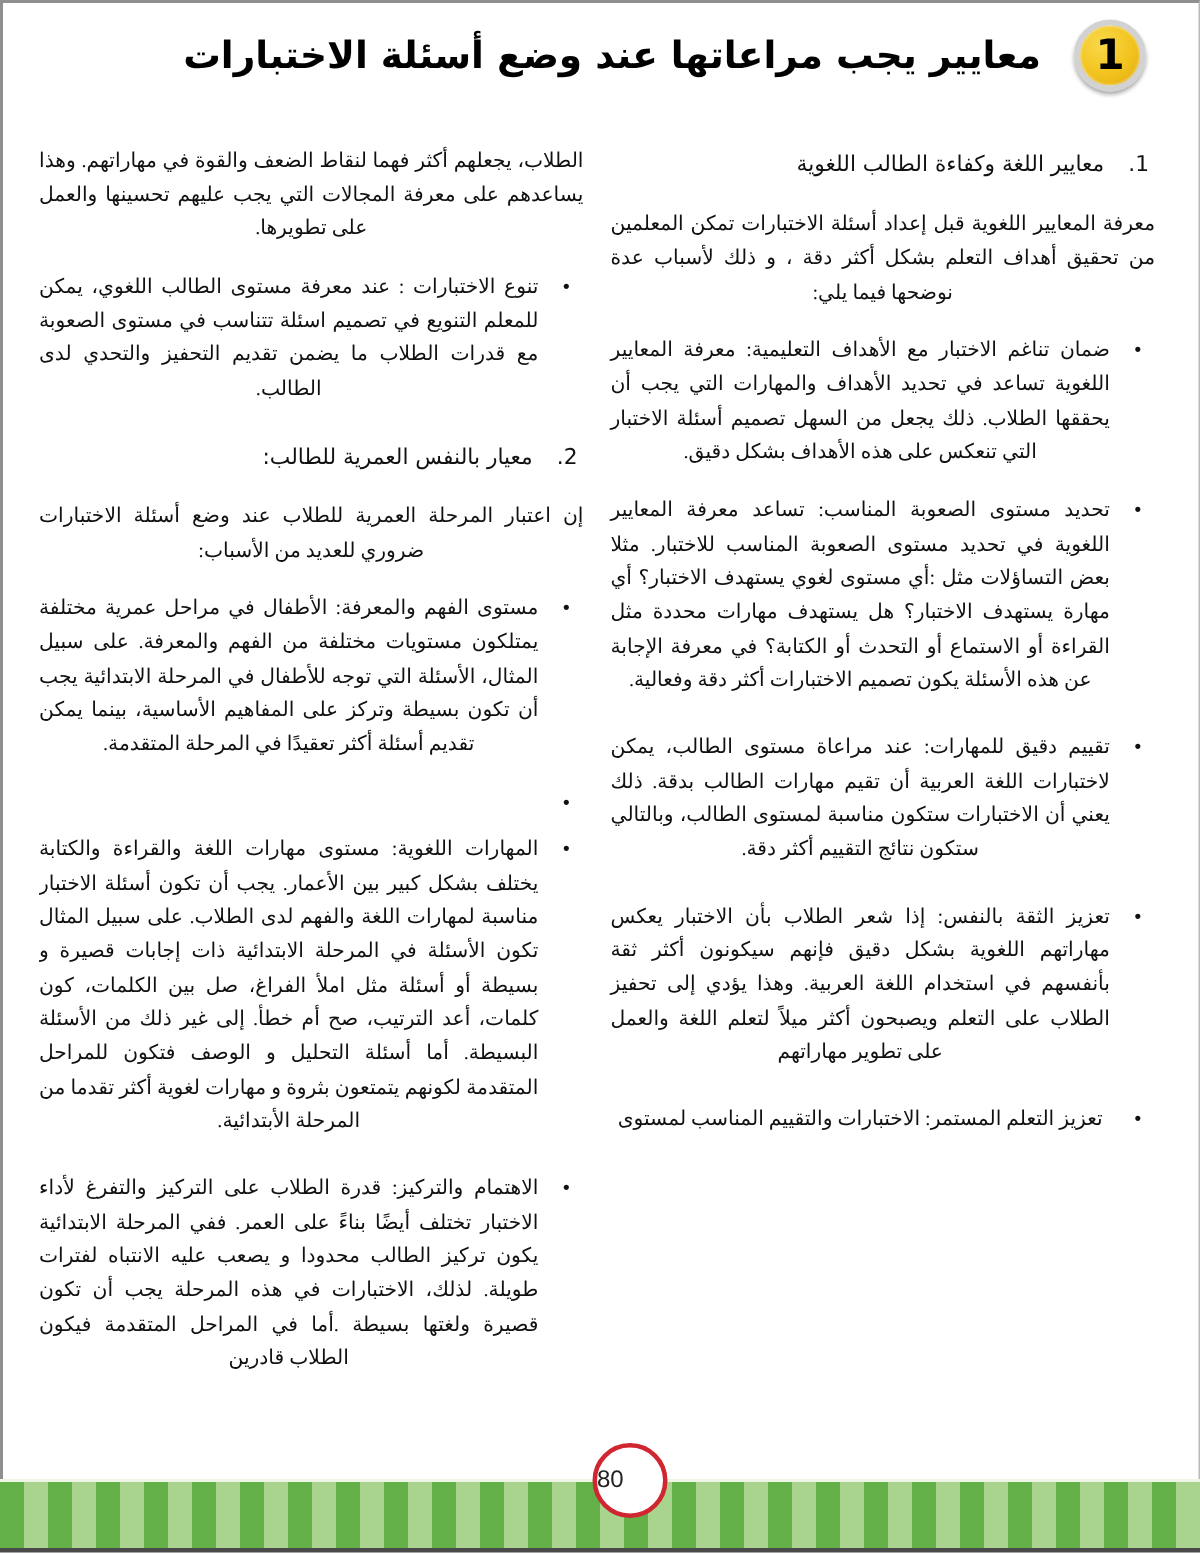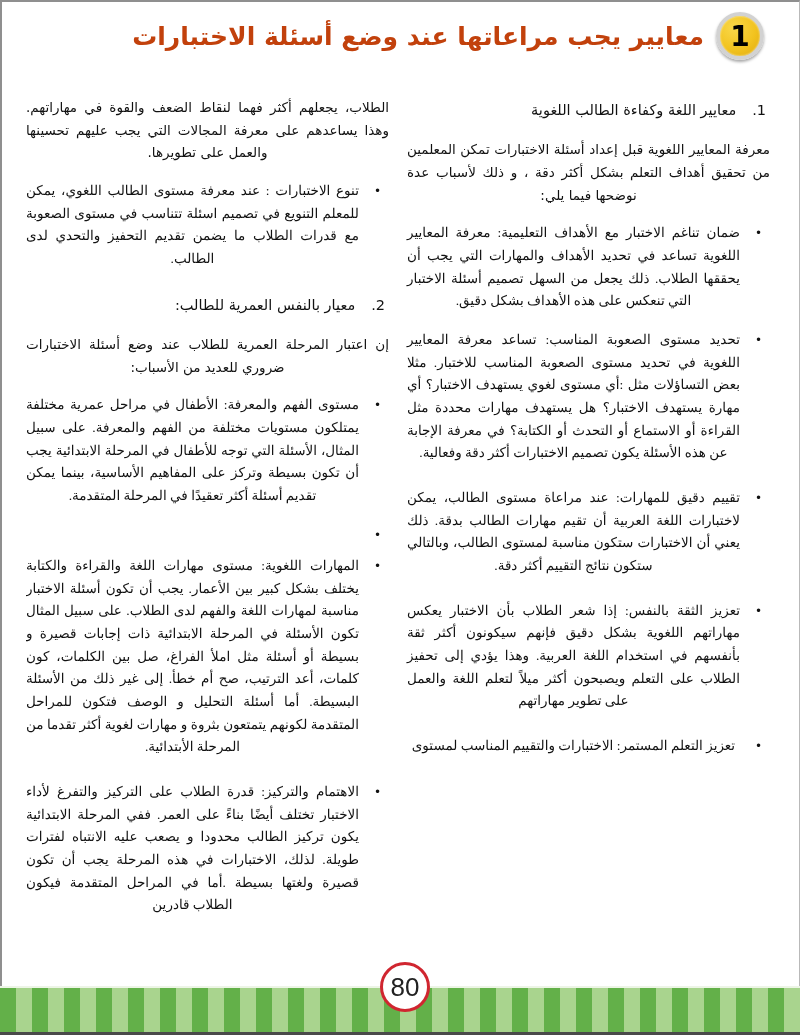--- a/index.html
+++ b/index.html
@@ -29,34 +29,34 @@
     flex: 0 0 auto;
     width: 40px; height: 40px;
     background: radial-gradient(circle at 35% 30%, #f9d84a, #f2c31f 55%, #dfa90d);
     border: 4px solid #d2d2d2;
     box-shadow: 0 2px 3px rgba(0,0,0,0.35), inset 0 0 2px rgba(255,255,255,0.8);
     border-radius: 50%;
     display: flex; align-items: center; justify-content: center;
     font-weight: bold; font-size: 28px; color: #000;
   }
   .title {
-    margin: 0;
-    font-size: 25px; font-weight: bold; color: #c2410c;
+    margin: 10px;
+    font-size: 25px; font-weight: bold; color: #000000;
     letter-spacing: 0;
   }
   
   .columns {
     position: absolute; top: 96px; right: 26px; left: 26px; bottom: 92px;
     display: flex; gap: 14px;
     overflow: hidden;
   }
   .col { flex: 1 1 0; font-size: 13.5px; line-height: 1.68; }
   .para {
     margin: 0 4px 16px 0;
-    text-align: justify; text-align-last: center;
+    text-align: justify; text-align-last: center; font-family: Liberation Serif, serif;
   }
   .heading-row {
     display: flex; gap: 16px; align-items: baseline;
     margin: 2px 8px 16px 0;
     font-size: 14.5px;
   }
   .h-num { flex: 0 0 auto; }
   .h-text { font-weight: normal; text-align: right; }
   .bullet {
     display: flex; gap: 15px;
@@ -70,28 +70,28 @@
   .stripes {
     position: absolute; left: 0; right: 0; bottom: 3px; height: 44px;
     background: repeating-linear-gradient(to left, #a9d48e 0 16px, #63b049 16px 32px);
     border-top: 2px solid #edf5e6;
   }
   .bottom-edge {
     position: absolute; left: 0; right: 0; bottom: 0; height: 3px;
     background: #4a4a4a;
   }
   .page-number-circle {
-    position: absolute; left: 380px; bottom: 23px;
+    position: absolute; left: 395px; bottom: 23px;
     width: 44px; height: 44px;
     background: #ffffff;
     border: 3px solid #d02630;
     border-radius: 50%;
-    display: flex; align-items: center; justify-content: center;
+    display: flex; align-items: center; justify-content: flex-end;
     font-family: "Liberation Sans", sans-serif;
-    font-size: 26px; color: #222;
+    font-size: 16px; color: #222;
     z-index: 2;
   }
 </style>
 </head>
 <body>
 
 <div class="page-frame"></div>
 
 <header class="header">
   <div class="badge">

